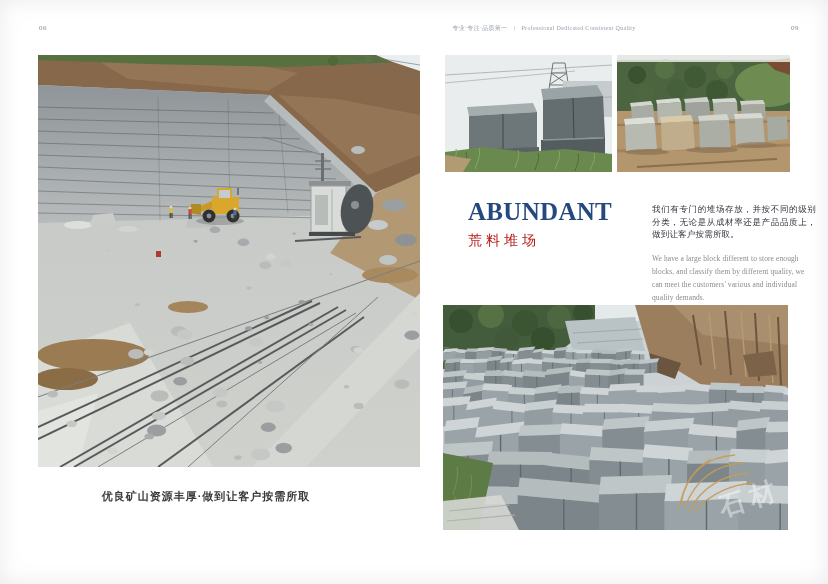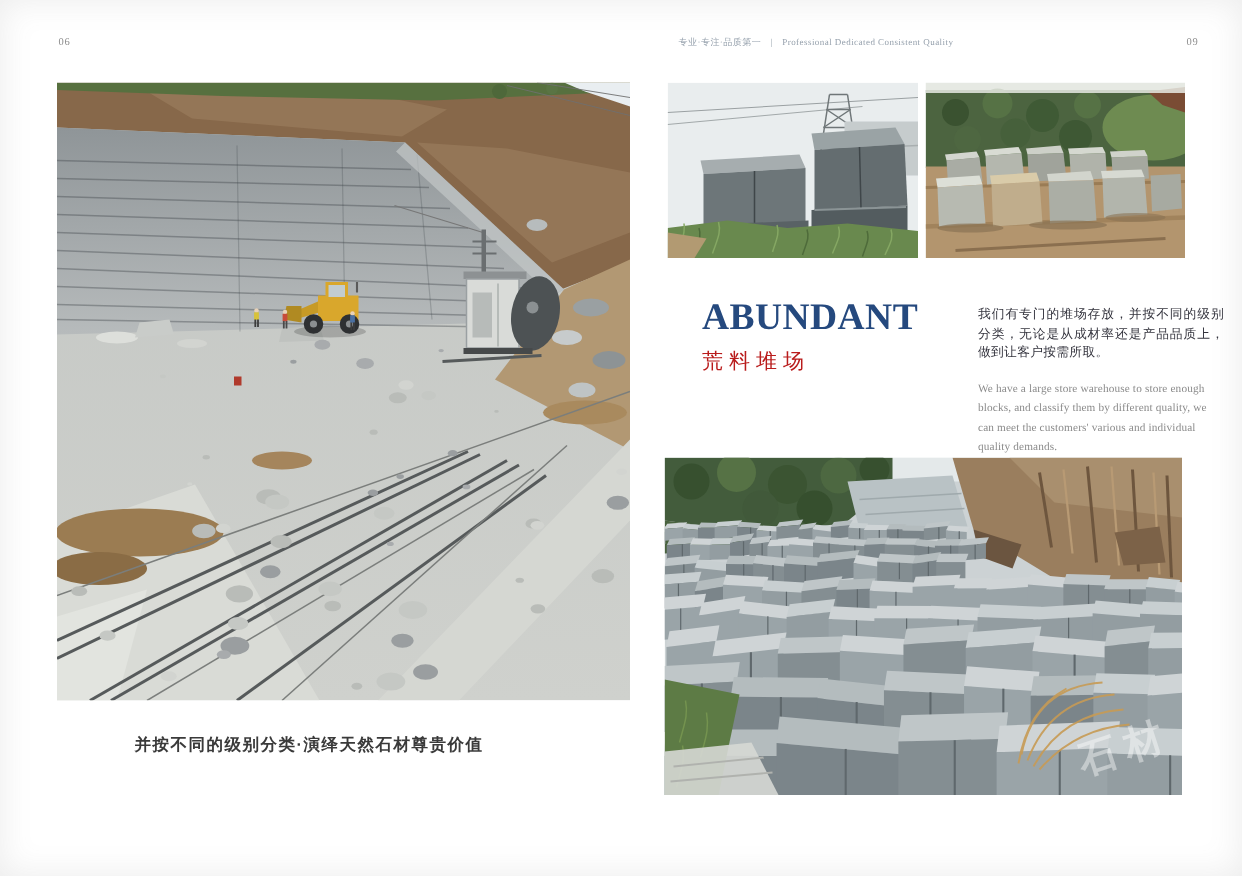--- a/index.html
+++ b/index.html
@@ -229,21 +229,21 @@
             <circle cx="0" cy="0" r="1.5" fill="#e8d2b8"></circle>
             <rect x="-1.6" y="1.2" width="3.2" height="5" fill="#4a6fa0"></rect>
             <rect x="-1.4" y="6" width="1.2" height="5" fill="#3c3c3c"></rect>
             <rect x="0.4" y="6" width="1.2" height="5" fill="#3c3c3c"></rect>
           </g>
       </g>
     </svg>
   </div>
 
   <div class="caption">
-    <div class="zh">并按不同的级别分类·演绎天然石材尊贵价值</div>
+    <div class="zh">优良矿山资源丰厚·做到让客户按需所取</div>
   </div>
 
   <div class="photo" id="photo-blocks-a">
     <svg viewBox="0 0 167 117" preserveAspectRatio="none">
       <rect width="167" height="117" fill="#e9edee"></rect>
       <path d="M0,20 L167,10" stroke="#9aa0a2" stroke-width=".7" fill="none"></path>
       <path d="M0,28 L130,16" stroke="#9aa0a2" stroke-width=".6" fill="none"></path>
 
       <g stroke="#6f7678" stroke-width="1">
         <line x1="108" y1="8" x2="100" y2="60"></line>
@@ -338,21 +338,21 @@
     </svg>
   </div>
 
   <div class="title-block">
     <div class="line">ABUNDANT</div>
     <div class="sub">荒料堆场</div>
   </div>
 
   <div class="para">
     <div class="zh">我们有专门的堆场存放，并按不同的级别分类，无论是从成材率还是产品品质上，做到让客户按需所取。</div>
-    <div class="en">We have a large store warehouse to store enough blocks, and classify them by different quality, we can meet the customers' various and individual quality demands.</div>
+    <div class="en">We have a large block different to store enough blocks, and classify them by different quality, we can meet the customers' various and individual quality demands.</div>
   </div>
 
   <div class="photo" id="photo-stockyard">
     <svg viewBox="0 0 345 225" preserveAspectRatio="none">
       <rect width="345" height="225" fill="#ccd2d4"></rect>
       <rect width="345" height="16" fill="#e4e9ea"></rect>
 
       <polygon points="0,0 152,0 152,18 120,44 60,50 0,42" fill="#435c3c"></polygon>
       <circle cx="18" cy="16" r="12" fill="#37502f"></circle>
         <circle cx="48" cy="10" r="13" fill="#567245"></circle>

